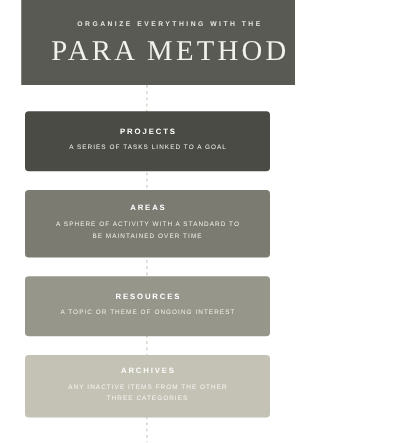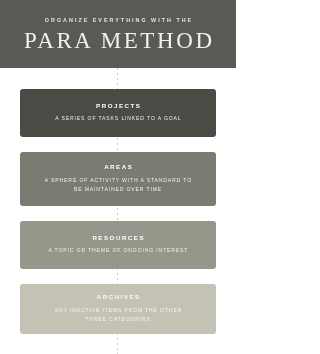--- a/index.html
+++ b/index.html
@@ -19,21 +19,21 @@
     position: relative;
     width: 236px;
     height: 354px;
     background: #ffffff;
     overflow: hidden;
   }
 
   
   .header {
     position: absolute;
-    left: 0;
+    left: 17px;
     top: 0;
     width: 236px;
     height: 68px;
     background: #5a5a55;
     display: flex;
     flex-direction: column;
     align-items: center;
     justify-content: center;
     box-sizing: border-box;
     padding-top: 2px;

